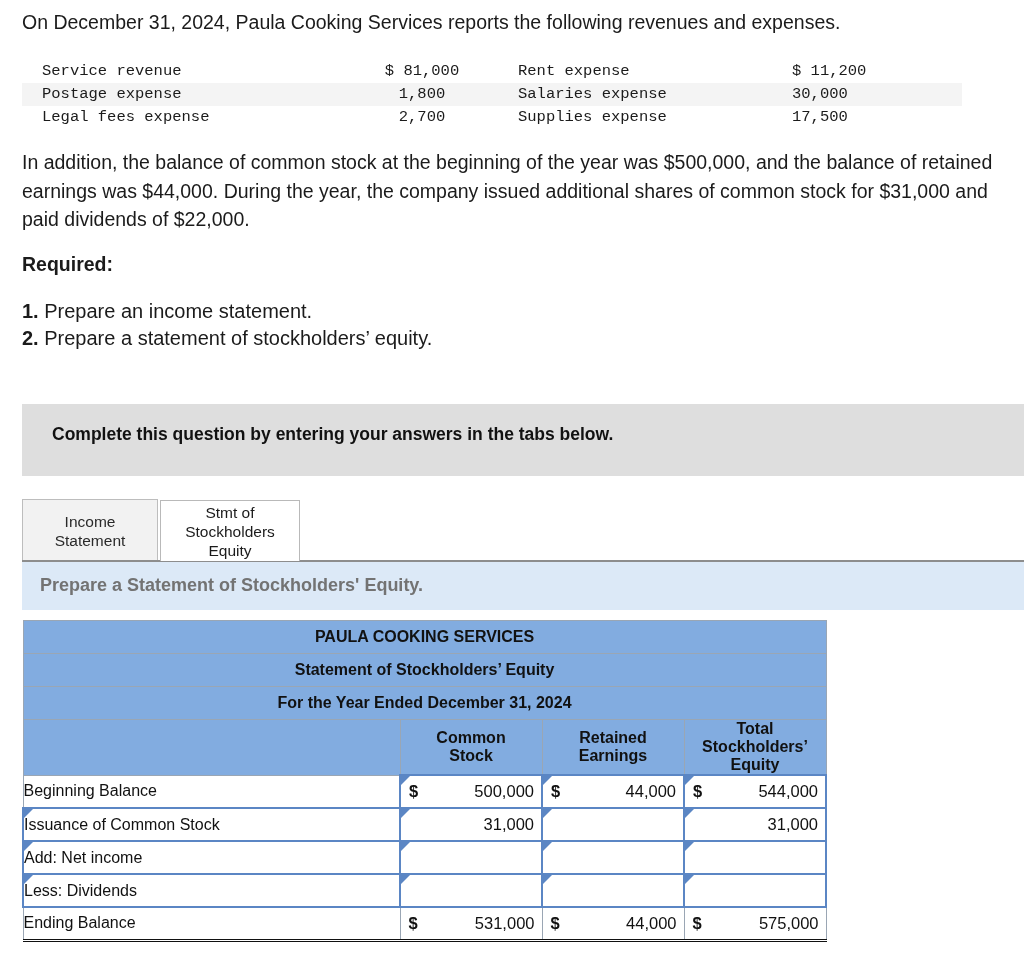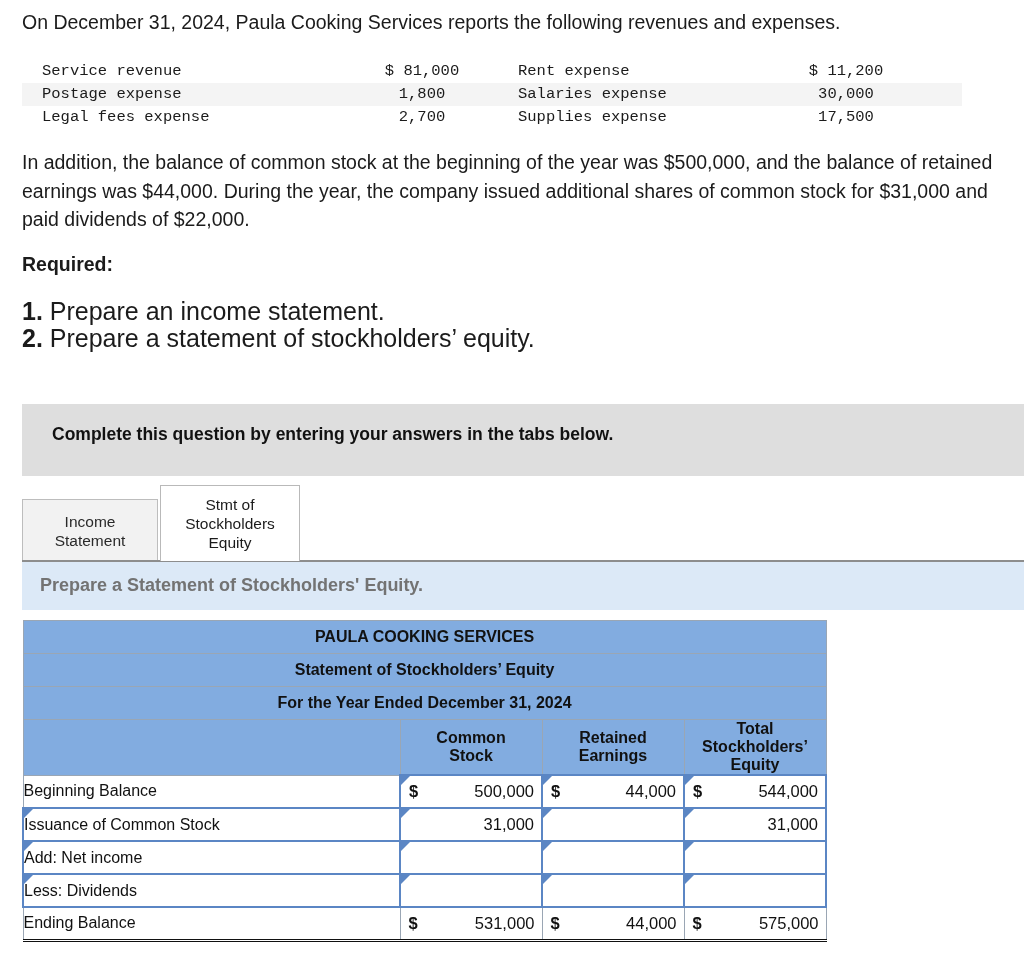--- a/index.html
+++ b/index.html
@@ -26,31 +26,31 @@
     border-collapse: collapse;
     font-family: "Liberation Mono", "DejaVu Sans Mono", monospace;
     font-size: 15.5px;
     color: #1b1b1b;
   }
   .facts td { padding: 2px 0 3px 0; white-space: pre; }
   .facts tr.striped { background: #f4f4f4; }
   .facts .lbl     { width: 330px; padding-left: 20px; }
   .facts .amt     { width: 140px; text-align: center; }
   .facts .lbl2    { width: 300px; padding-left: 26px; }
-  .facts .amt2    { text-align: center; padding-right: 62px; }
+  .facts .amt2    { text-align: left; padding-right: 62px; }
 
   
   .para {
     position: absolute; left: 22px; width: 985px;
     font-size: 19.5px; line-height: 28.5px; color: #1b1b1b;
   }
   #para-addition { top: 148px; }
   #required-head { top: 250px; font-weight: bold; font-size: 19.5px; }
   .req-list { position: absolute; left: 22px; top: 298px; width: 800px; }
-  .req-item { font-size: 25px; line-height: 27px; color: #1b1b1b; }
+  .req-item { font-size: 20px; line-height: 27px; color: #1b1b1b; }
   .req-item b { font-weight: bold; }
 
   
   .banner {
     position: absolute; left: 22px; top: 404px;
     width: 1002px; height: 72px;
     background: #dedede;
   }
   .banner-text {
     position: absolute; left: 30px; top: 20px;
@@ -72,21 +72,21 @@
     border-bottom: none;
     display: flex; align-items: center; justify-content: center;
     padding: 2px 6px;
   }
   .tab.inactive {
     background: #f2f2f2;
     color: #2a2a2a;
     border-color: #bdbdbd;
   }
   #tab-income { left: 0; width: 136px; height: 62px; }
-  #tab-stmt   { left: 138px; width: 140px; height: 76px; background:#fff; z-index:3; }
+  #tab-stmt   { left: 138px; width: 140px; height: 61px; background:#fff; z-index:3; }
   .tab-underline {
     position: absolute; left: 22px; top: 560px; width: 1002px; height: 2px;
     background: #8d8d8d;
   }
 
   
   .prompt {
     position: absolute; left: 22px; top: 562px;
     width: 1002px; height: 48px;
     background: #dce9f7;

